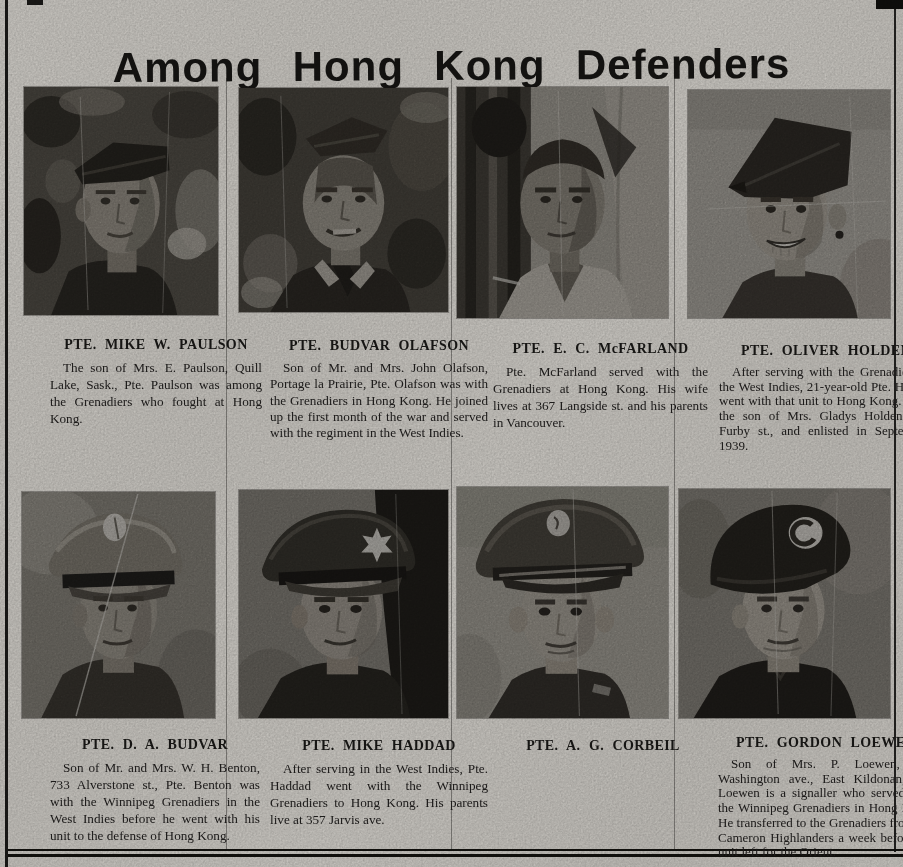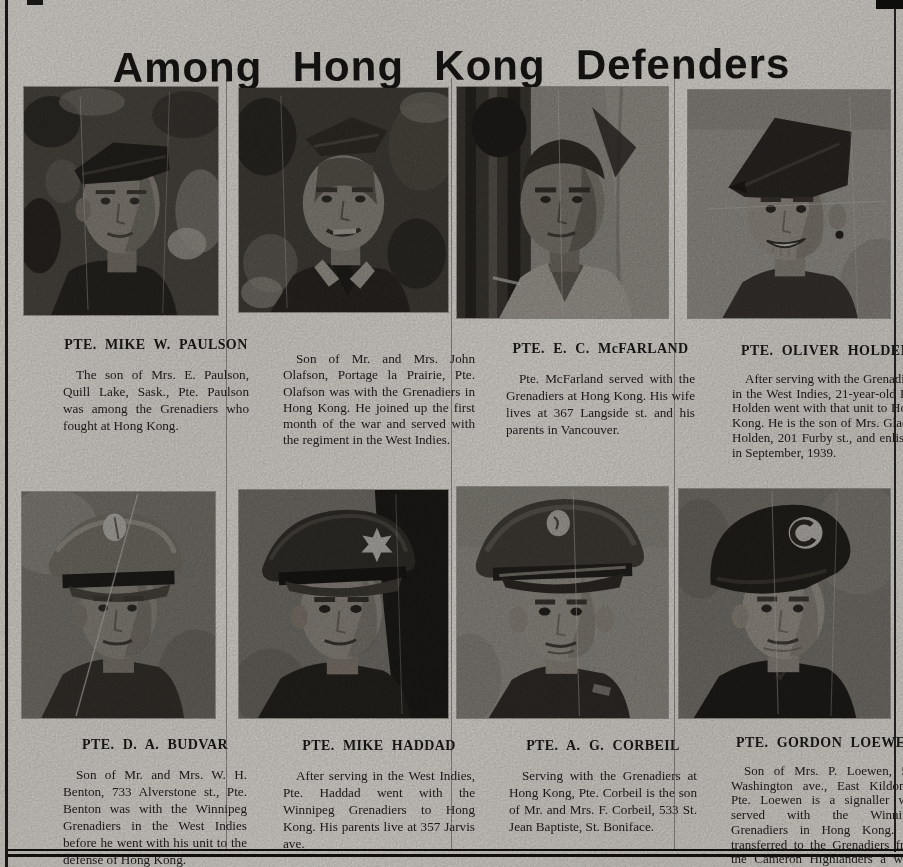--- a/index.html
+++ b/index.html
@@ -18,21 +18,21 @@
   .masthead{position:absolute;left:0;top:14px;width:903px;text-align:center;
     font-family:"Liberation Sans","DejaVu Sans",sans-serif;font-weight:700;font-size:42px;
     letter-spacing:1px;word-spacing:.42em;color:#171614;transform:rotate(-0.35deg);}
   
   .photo{position:absolute;outline:1px solid rgba(25,24,21,.35);}
   .photo svg{display:block;width:100%;height:100%;}
   
   .cell{position:absolute;}
   .cell h3{margin:0 0 6px 0;font-size:14px;line-height:16px;font-weight:700;text-align:center;
     letter-spacing:.4px;word-spacing:.32em;color:#1b1a18;}
-  .cell p{margin:13px;font-size:13.2px;line-height:17px;text-align:justify;text-indent:13px;color:#232120;}
+  .cell p{margin:0;font-size:13.2px;line-height:17px;text-align:justify;text-indent:13px;color:#232120;}
   .tight p{font-size:13px;line-height:14.7px;}
   #cell2 p{line-height:16.3px;}
   .grain-page{position:absolute;inset:0;pointer-events:none;opacity:.5;}
 </style>
 </head>
 <body>
 
 <div class="page">
 
   <div class="rule-left"></div>
@@ -324,20 +324,21 @@
       <rect width="200" height="230" filter="url(#n8)" opacity=".22"></rect>
     </svg>
   </div>
 
   <figure class="cell" id="cell1" style="left:10px;top:321px;width:212px;">
     <h3>PTE. MIKE W. PAULSON</h3>
     <p>The son of Mrs. E. Paulson, Quill Lake, Sask., Pte. Paulson was among the Grenadiers who fought at Hong Kong.</p>
   </figure>
 
   <figure class="cell" id="cell2" style="left:230px;top:322px;width:218px;">
+    <h3>PTE. BUDVAR OLAFSON</h3>
     <p>Son of Mr. and Mrs. John Olafson, Portage la Prairie, Pte. Olafson was with the Grenadiers in Hong Kong. He joined up the first month of the war and served with the regiment in the West Indies.</p>
   </figure>
 
   <figure class="cell" id="cell3" style="left:453px;top:325px;width:215px;">
     <h3>PTE. E. C. McFARLAND</h3>
     <p>Pte. McFarland served with the Grenadiers at Hong Kong. His wife lives at 367 Langside st. and his parents in Vancouver.</p>
   </figure>
 
   <figure class="cell tight" id="cell4" style="left:679px;top:327px;width:214px;">
     <h3>PTE. OLIVER HOLDEN</h3>
@@ -349,21 +350,20 @@
     <p>Son of Mr. and Mrs. W. H. Benton, 733 Alverstone st., Pte. Benton was with the Winnipeg Grenadiers in the West Indies before he went with his unit to the defense of Hong Kong.</p>
   </figure>
 
   <figure class="cell" id="cell6" style="left:230px;top:722px;width:218px;">
     <h3>PTE. MIKE HADDAD</h3>
     <p>After serving in the West Indies, Pte. Haddad went with the Winnipeg Grenadiers to Hong Kong. His parents live at 357 Jarvis ave.</p>
   </figure>
 
   <figure class="cell" id="cell7" style="left:456px;top:722px;width:214px;">
     <h3>PTE. A. G. CORBEIL</h3>
-    <p>Serving with the Grenadiers at Hong Kong, Pte. Corbeil is the son of Mr. and Mrs. F. Corbeil, 533 St. Jean Baptiste, St. Boniface.</p>
   </figure>
 
   <figure class="cell tight" id="cell8" style="left:678px;top:719px;width:216px;">
     <h3>PTE. GORDON LOEWEN</h3>
     <p>Son of Mrs. P. Loewen, 530 Washington ave., East Kildonan, Pte. Loewen is a signaller who served with the Winnipeg Grenadiers in Hong Kong. He transferred to the Grenadiers from the Cameron Highlanders a week before the unit left for the Orient.</p>
   </figure>
 
   <svg class="grain-page" width="903" height="867">
     <defs>
         <filter id="pn">

